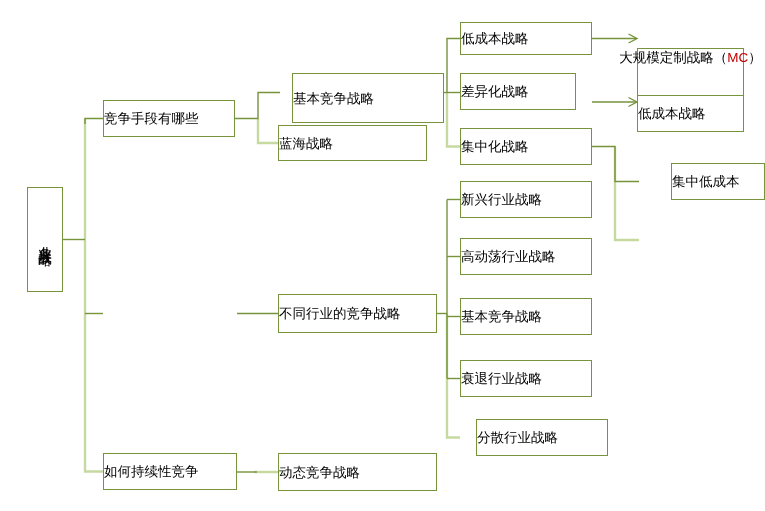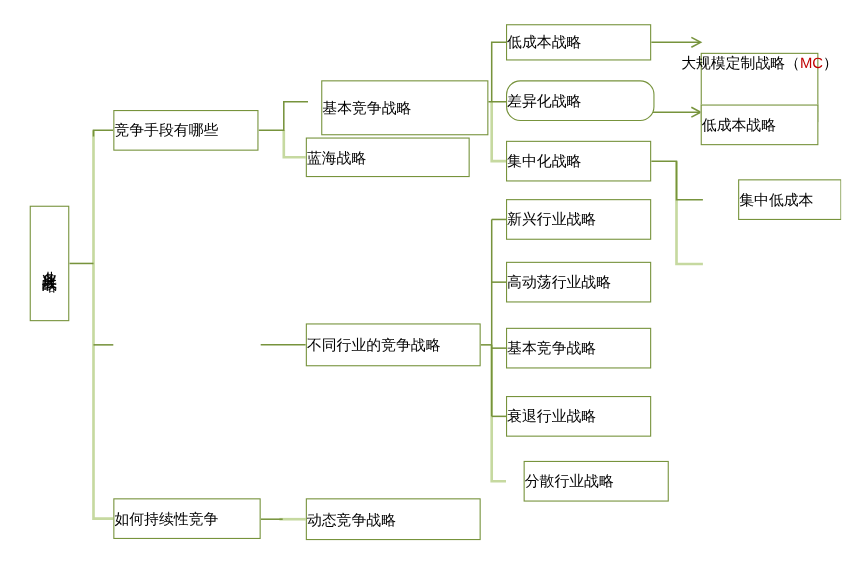--- a/index.html
+++ b/index.html
@@ -97,21 +97,21 @@
   </div>
 
   <div class="node" style="left:278px;top:453px;width:159px;height:38px;">
     <span>动态竞争战略</span>
   </div>
 
   <div class="node" style="left:460px;top:22px;width:132px;height:33px;">
     <span>低成本战略</span>
   </div>
 
-  <div class="node" style="left:460px;top:73px;width:135px;height:37px;border-radius:13px;">
+  <div class="node" style="left:460px;top:73px;width:116px;height:37px;">
     <span>差异化战略</span>
   </div>
 
   <div class="node" style="left:460px;top:181px;width:132px;height:37px;">
     <span>新兴行业战略</span>
   </div>
 
   <div class="node" style="left:460px;top:128px;width:132px;height:37px;">
     <span>集中化战略</span>
   </div>

